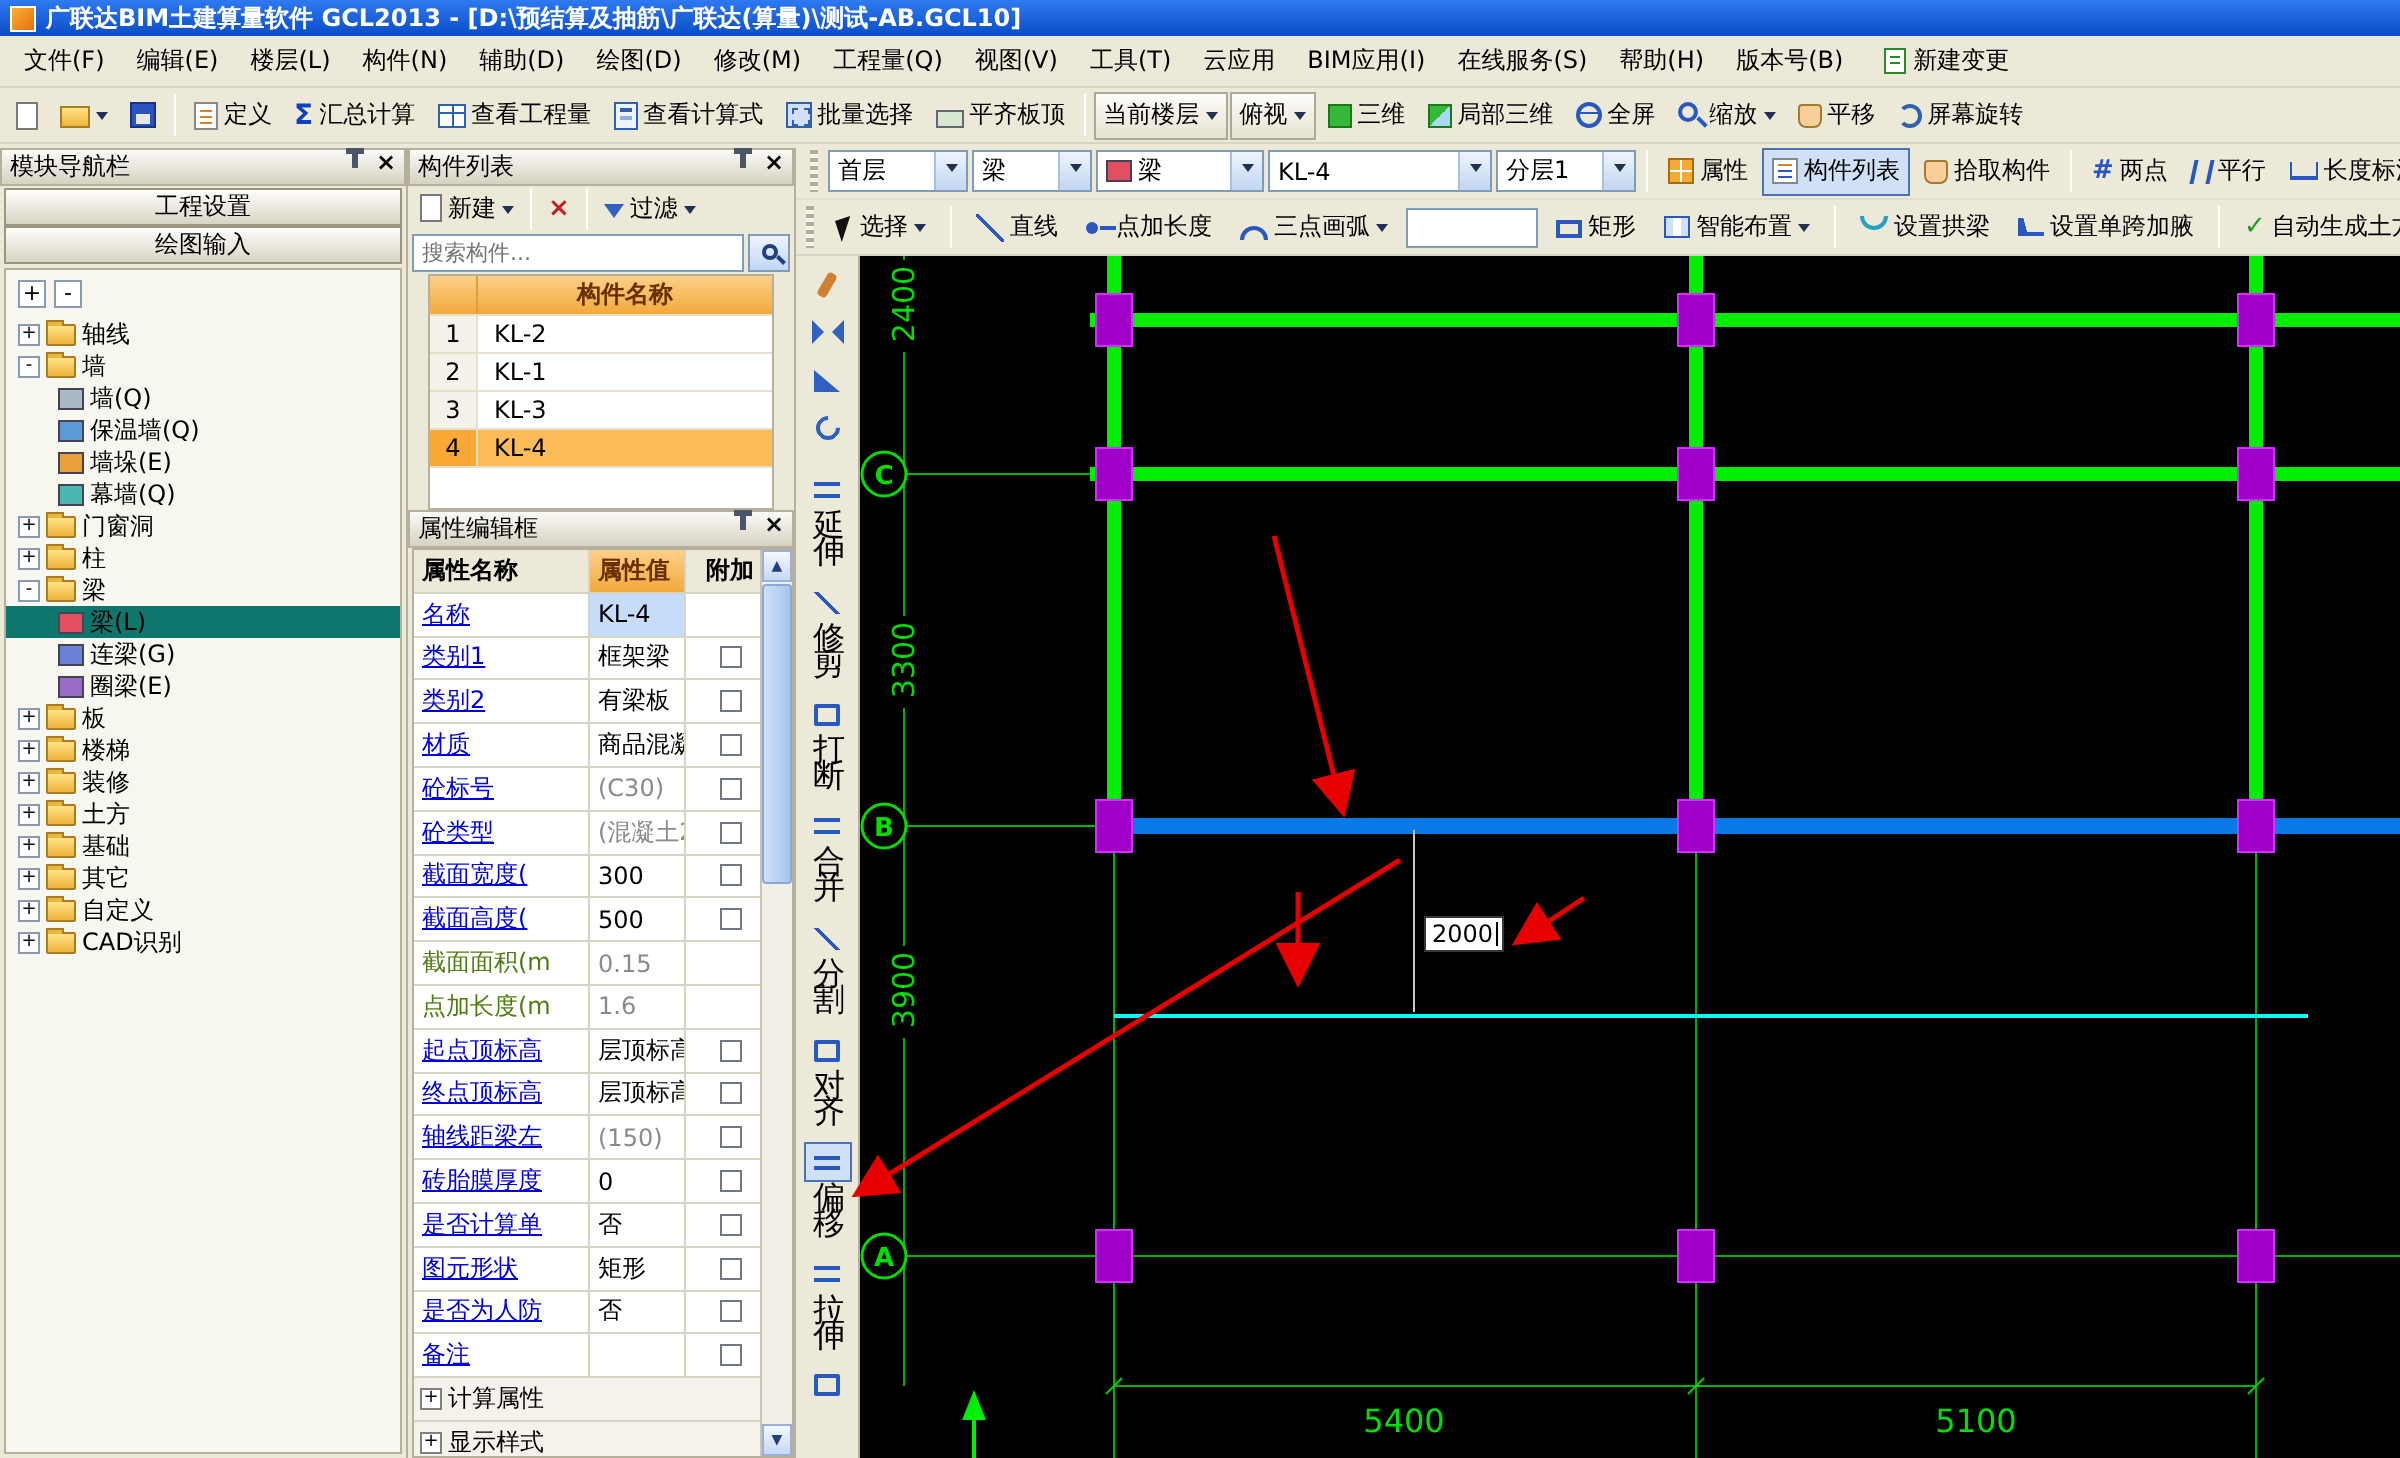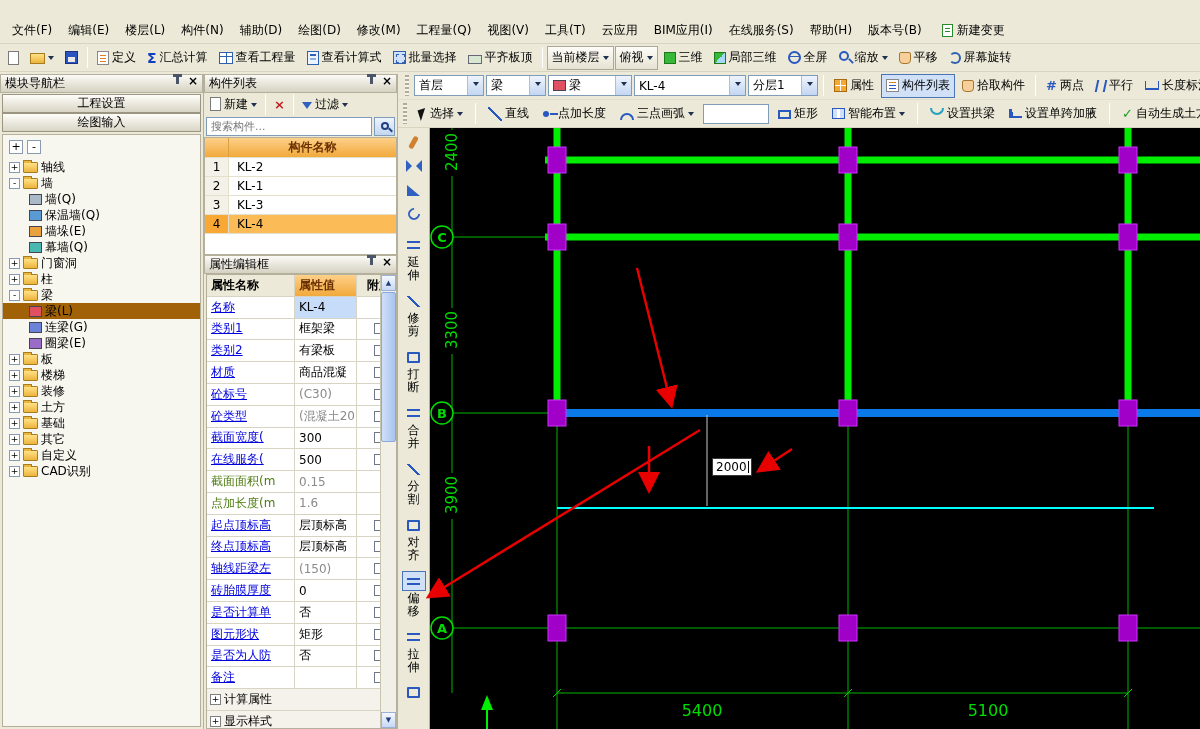--- a/index.html
+++ b/index.html
@@ -81,47 +81,47 @@
 .pin{width:3px;height:9px;background:#4a5568;position:relative;flex:none;margin-right:4px}
 .pin::before{content:"";position:absolute;left:-3px;top:-1px;width:9px;height:3px;background:#4a5568}
 .xico{font-weight:bold;font-size:12px;line-height:1}
 .navpanel{position:absolute;left:0;top:74px;width:204px;height:655px;background:#ece9d8;border-right:1px solid #b4b09c}
 .navbtn{position:absolute;left:2px;right:2px;height:19px;border:1px solid #9a9682;background:linear-gradient(#fefdf9,#d9d5c5);display:flex;align-items:center;justify-content:center}
 .treewrap{position:absolute;left:2px;right:2px;top:60px;bottom:2px;background:#f7f6ef;border:1px solid #b4b09c;padding-top:3px;overflow:hidden}
 .pm{display:flex;gap:4px;padding:2px 0 5px 6px}
 .pmb{width:14px;height:14px;border:1px solid #8a9ab0;background:#fff;text-align:center;font-size:11px;line-height:12px}
 .ti{display:flex;align-items:center;height:16px;gap:3px;padding-left:6px;white-space:nowrap}
 .ti.child{padding-left:26px}
-.ti.sel{background:#a16207}
+.ti.sel{background:#0f766e}
 .exp{width:11px;height:11px;border:1px solid #8a9ab0;background:#fff;font-size:9px;line-height:9px;text-align:center;flex:none}
 .fold{width:15px;height:11px;background:linear-gradient(#ffe285,#edb33d);border:1px solid #a87d20;border-radius:1px;position:relative;flex:none}
 .fold::before{content:"";position:absolute;left:-1px;top:-3px;width:7px;height:2px;background:#edb33d;border:1px solid #a87d20;border-bottom:none}
 .chip{width:13px;height:11px;flex:none;border:1px solid #445}
 .cp1{background:#aab8c8}.cp2{background:#5b9bd5}.cp3{background:#e8a13c}.cp4{background:#49b8b0}.cp5{background:#e05060}.cp6{background:#6a82d8}.cp7{background:#9a6cc8}
 .midpanel{position:absolute;left:204px;top:74px;width:194px;height:655px;background:#ece9d8;border-right:1px solid #b4b09c;display:flex;flex-direction:column}
 .cptool{height:22px;display:flex;align-items:center;gap:1px;padding:0 2px;flex:none}
 .cptool .tbtn{height:20px;padding:0 3px}
 .searchrow{height:22px;display:flex;align-items:center;padding:0 2px;gap:2px;flex:none}
 .searchrow input{flex:1;height:19px;border:1px solid #7f9db9;padding:0 4px;font:11px "DejaVu Sans",sans-serif;color:#888;min-width:0}
 .sbtn{width:21px;height:19px;border:1px solid #7f9db9;background:linear-gradient(#eef4fd,#c3d6f2);display:flex;align-items:center;justify-content:center;flex:none}
 .mag{width:8px;height:8px;border:2px solid #204080;border-radius:50%;position:relative}
 .mag::after{content:"";position:absolute;left:5px;top:5px;width:5px;height:2px;background:#204080;transform:rotate(45deg)}
-.ctable{margin:0 0;border:1px solid #b4b09c;background:#fff;height:118px;flex:none}
+.ctable{margin:0 10px;border:1px solid #b4b09c;background:#fff;height:118px;flex:none}
 .crow{display:flex;height:19px;border-bottom:1px solid #e4e0cc}
 .cnum{width:24px;border-right:1px solid #e4e0cc;display:flex;align-items:center;justify-content:center;background:#f4f2e8;flex:none}
 .cname{flex:1;display:flex;align-items:center;padding-left:8px}
 .chead{height:20px;background:linear-gradient(#fdd089,#f2a93b);font-weight:bold;color:#6a3000}
 .chead .cnum{background:transparent;border-right:1px solid #d8a040}
 .chead .cname{justify-content:center;padding-left:0}
 .crow.selrow{background:#fbbc57}
 .crow.selrow .cnum{background:#f9a835}
 .ptablewrap{position:relative;flex:1;margin:0 0 0 2px;border:1px solid #b4b09c;background:#fff;overflow:hidden}
 .prow{display:flex;height:21.8px;border-bottom:1px solid #d8d4c4;align-items:stretch}
 .pn{width:88px;border-right:1px solid #d8d4c4;display:flex;align-items:center;padding-left:4px;white-space:nowrap;overflow:hidden;flex:none}
-.pv{width:62px;border-right:1px solid #d8d4c4;display:flex;align-items:center;padding-left:4px;white-space:nowrap;overflow:hidden;flex:none}
+.pv{width:48px;border-right:1px solid #d8d4c4;display:flex;align-items:center;padding-left:4px;white-space:nowrap;overflow:hidden;flex:none}
 .pc{width:44px;display:flex;align-items:center;justify-content:center;flex:none}
 .cb{width:11px;height:11px;border:1px solid #707888;background:#fff}
 .link{color:#0000dd;text-decoration:underline}
 .plain{color:#4d7c0f}
 .gray{color:#8a8a8a}
 .pv.selv{background:#c6dcf8}
 .prow.hdr{background:#ece9d8;font-weight:bold}
 .prow.hdr .pn,.prow.hdr .pc{background:#ece9d8}
 .prow.hdr .pv{background:linear-gradient(#fdd089,#f2a93b);color:#6a3000}
 .prow.ex{background:#f4f2ea;align-items:center;gap:3px;padding-left:3px}
@@ -130,21 +130,21 @@
 .sarr{height:16px;background:linear-gradient(#f4f8fe,#c8d8f4);border:1px solid #9ab0d8;display:flex;align-items:center;justify-content:center;font-size:7px;color:#204080}
 .sarr.bot{position:absolute;bottom:0;left:0;right:0}
 .sthumb{position:absolute;top:17px;left:0;width:15px;height:150px;background:linear-gradient(90deg,#cfe0fa,#a8c4ee);border:1px solid #8aa8d8;border-radius:2px}
 
 .toolstrip{position:absolute;left:398px;top:128px;width:32px;height:601px;background:#ece9d8;border-right:1px solid #b4b09c;display:flex;flex-direction:column;align-items:center;padding-top:2px;overflow:hidden}
 .sicon{width:26px;height:24px;display:flex;align-items:center;justify-content:center;border:1px solid transparent;flex:none}
 .stool{display:flex;flex-direction:column;align-items:center;margin-top:9px;gap:1px;flex:none}
 .stool:first-of-type{margin-top:30px}
 .iw{width:24px;height:20px;display:flex;align-items:center;justify-content:center;border:1px solid transparent}
 .iw.sel{border:1px solid #4a74b8;background:#cfe0f7}
-.vlabel{width:14px;font-size:12px;line-height:13px;text-align:center;word-break:break-all}
+.vlabel{width:14px;font-size:16px;line-height:13px;text-align:center;word-break:break-all}
 .ibrush{width:5px;height:13px;background:#d08030;border-radius:2px;transform:rotate(30deg)}
 .imirror{width:16px;height:12px}
 .imirror::before{content:"";position:absolute;left:0;top:0;border-top:6px solid transparent;border-bottom:6px solid transparent;border-left:6px solid #3060c0}
 .imirror::after{content:"";position:absolute;right:0;top:0;border-top:6px solid transparent;border-bottom:6px solid transparent;border-right:6px solid #3060c0}
 .islope{width:0;height:0;border-bottom:11px solid #3060c0;border-right:13px solid transparent}
 .irot2{width:12px;height:12px;border:2px solid #3060c0;border-radius:50%;border-top-color:transparent;transform:rotate(45deg)}
 .ga{width:13px;height:8px;border-top:2px solid #2858c0;border-bottom:2px solid #2858c0}
 .gb{width:13px;height:11px;border:2px solid #2858c0;border-radius:1px}
 .gc{width:13px;height:11px;background:linear-gradient(45deg,transparent 45%,#2858c0 45%,#2858c0 55%,transparent 55%)}
 .gd{width:13px;height:2px;background:#2858c0;box-shadow:0 5px 0 #2858c0;margin-bottom:5px}
@@ -152,20 +152,24 @@
 .canvas{position:absolute;left:430px;top:128px;width:770px;height:601px;background:#000}
 .dimbox{position:absolute;left:282px;top:330px;width:40px;height:18px;background:#fff;border:1px solid #383838;color:#000;font-size:12px;display:flex;align-items:center;padding-left:3px;gap:1px;z-index:5}
 .caret{width:1px;height:12px;background:#000}
 .arrowsvg{position:absolute;left:0;top:0;width:1200px;height:729px;pointer-events:none;z-index:40}
 </style>
 </head>
 <body>
 
 <div id="app">
 
+  <div class="titlebar">
+    <span class="appico"></span>
+    <span>广联达BIM土建算量软件 GCL2013 - [D:\预结算及抽筋\广联达(算量)\测试-AB.GCL10]</span>
+  </div>
 
   <div class="menubar">
     <span class="mi">文件(F)</span>
     <span class="mi">编辑(E)</span>
     <span class="mi">楼层(L)</span>
     <span class="mi">构件(N)</span>
     <span class="mi">辅助(D)</span>
     <span class="mi">绘图(D)</span>
     <span class="mi">修改(M)</span>
     <span class="mi">工程量(Q)</span>
@@ -580,21 +584,21 @@
           </div>
         </div>
       <div class="prow">
           <div class="pn link">截面宽度(</div>
           <div class="pv">300</div>
           <div class="pc">
             <span class="cb"></span>
           </div>
         </div>
       <div class="prow">
-          <div class="pn link">在线服务(</div>
+          <div class="pn link">截面高度(</div>
           <div class="pv">500</div>
           <div class="pc">
             <span class="cb"></span>
           </div>
         </div>
       <div class="prow">
           <div class="pn plain">截面面积(m</div>
           <div class="pv gray">0.15</div>
           <div class="pc"></div>
         </div>

